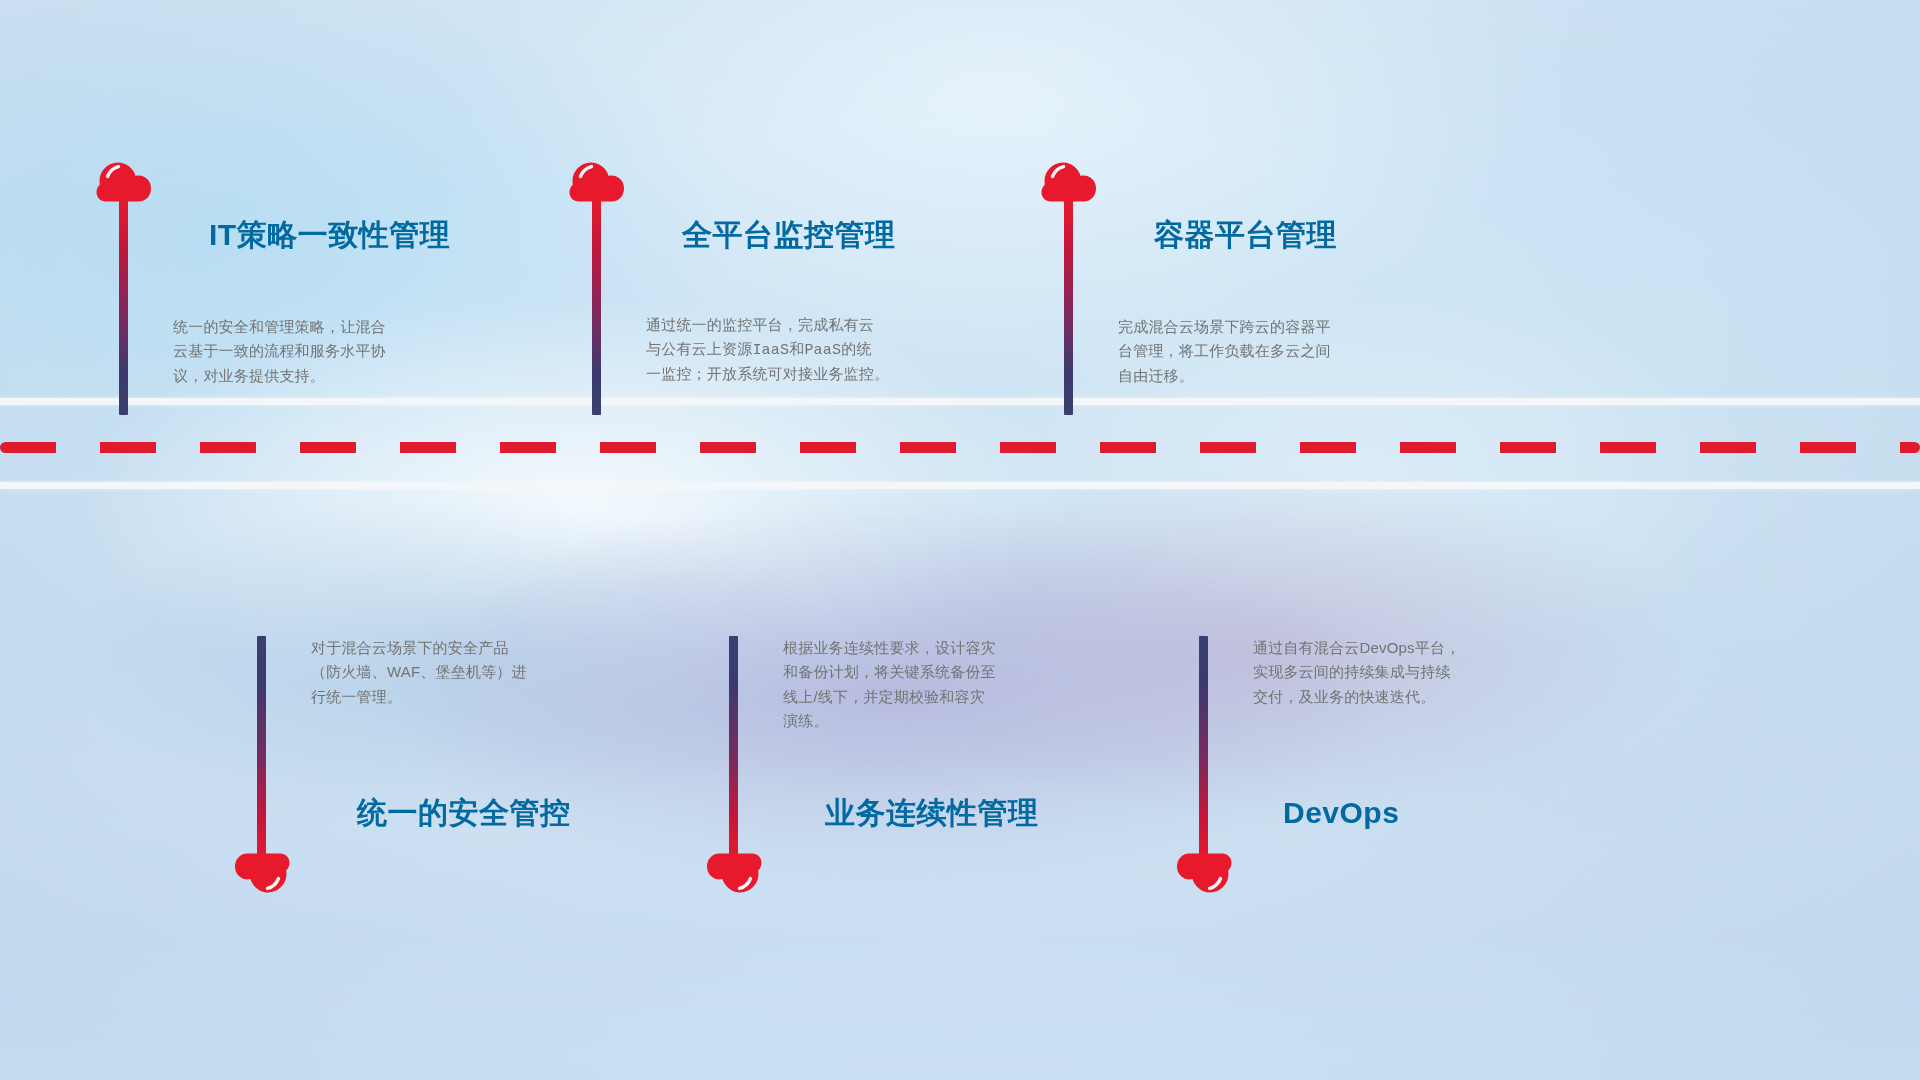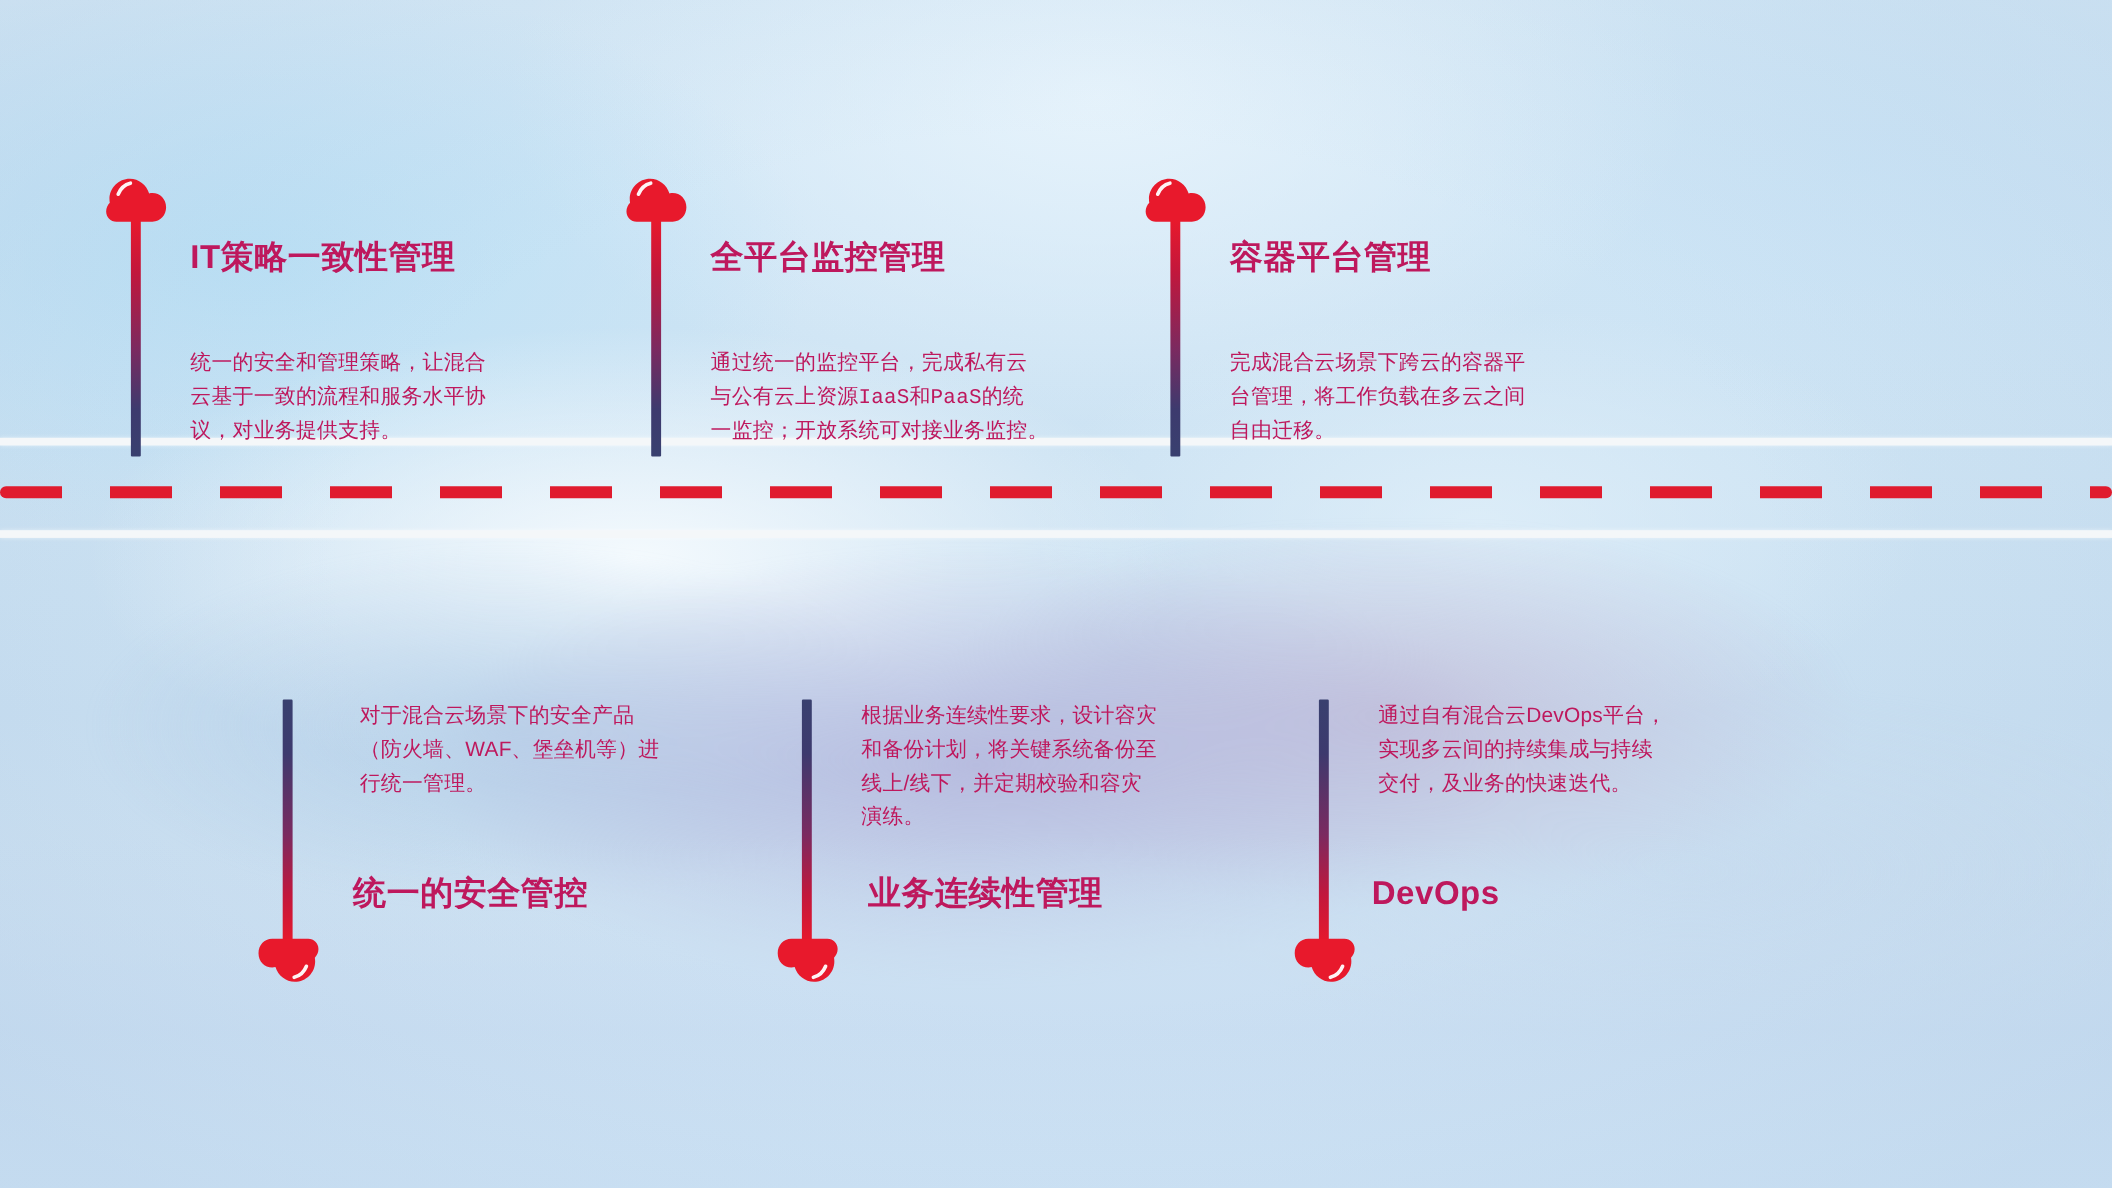--- a/index.html
+++ b/index.html
@@ -78,25 +78,25 @@
   .cloud { position:relative; width:58px; height:44px; }
   .cloud svg { display:block; width:58px; height:44px; }
   .cloud.flipped svg { transform:rotate(180deg); }
 
   
   .stem { width:9px; border-radius:1px; }
   .stem.down { background:linear-gradient(180deg,#e8192c 0%,#c2173c 22%,#7a2a60 55%,#3d3a6e 80%,#39406f 100%); }
   .stem.up   { background:linear-gradient(180deg,#39406f 0%,#3d3a6e 22%,#7a2a60 55%,#c2173c 80%,#e8192c 100%); }
 
   .title{
-    font-size:30px; font-weight:700; color:#be185d; letter-spacing:.5px;
-    white-space:nowrap; line-height:1.1;
+    font-size:30px; font-weight:700; color:#0369a1; letter-spacing:.5px;
+    white-space:nowrap; line-height:1.1;margin-left:36px;
   }
   .body{
-    font-size:19px; color:#be185d; line-height:1.62; letter-spacing:.2px;
+    font-size:15px; color:#737373; line-height:1.62; letter-spacing:.2px;
     width:310px; white-space:pre-line;
   }
 
   
   .top .cloud-wrap{ position:absolute; top:0; left:0; }
   .top .stem{ position:absolute; top:40px; left:24px; height:215px; }
   .top .title{ position:absolute; top:58px; left:78px; }
   .top .body{ position:absolute; top:155px; left:78px; }
 
   
@@ -165,21 +165,21 @@
     </div>
   </div>
   <div class="stem down"></div>
   <div class="title">容器平台管理</div>
   <div class="body" style="width:320px;">完成混合云场景下跨云的容器平
 台管理，将工作负载在多云之间
 自由迁移。</div>
 </div>
 
 <div class="col bot" style="left:233px; top:636px;">
-  <div class="body" style="width:330px;margin-left:16px;">对于混合云场景下的安全产品
+  <div class="body" style="width:330px;">对于混合云场景下的安全产品
 （防火墙、WAF、堡垒机等）进
 行统一管理。</div>
   <div class="title" style="left:88px;">统一的安全管控</div>
   <div class="stem up"></div>
   <div class="cloud-wrap">
     <div class="cloud flipped">
       <svg viewBox="0 0 58 44">
         <path d="M14.5 41.5 H43.5 C51 41.5 56 35.5 56 28.5 C56 21 50.5 15.5 43.5 15.5 C42.5 15.5 41.5 15.6 40.6 15.9 C38.2 8.2 31.2 2.5 23 2.5 C12.8 2.5 4.5 10.8 4.5 21 C4.5 22.2 4.6 23.3 4.8 24.4 C2.8 26.4 1.5 29.2 1.5 32.2 C1.5 37.5 5.6 41.5 10.8 41.5 Z" fill="#e8192c"></path>
         <path d="M12.5 16.5 C14.5 11.5 18.5 7.8 23.5 6.6" stroke="#ffffff" stroke-width="3.4" stroke-linecap="round" fill="none" opacity="0.95"></path>
       </svg>

